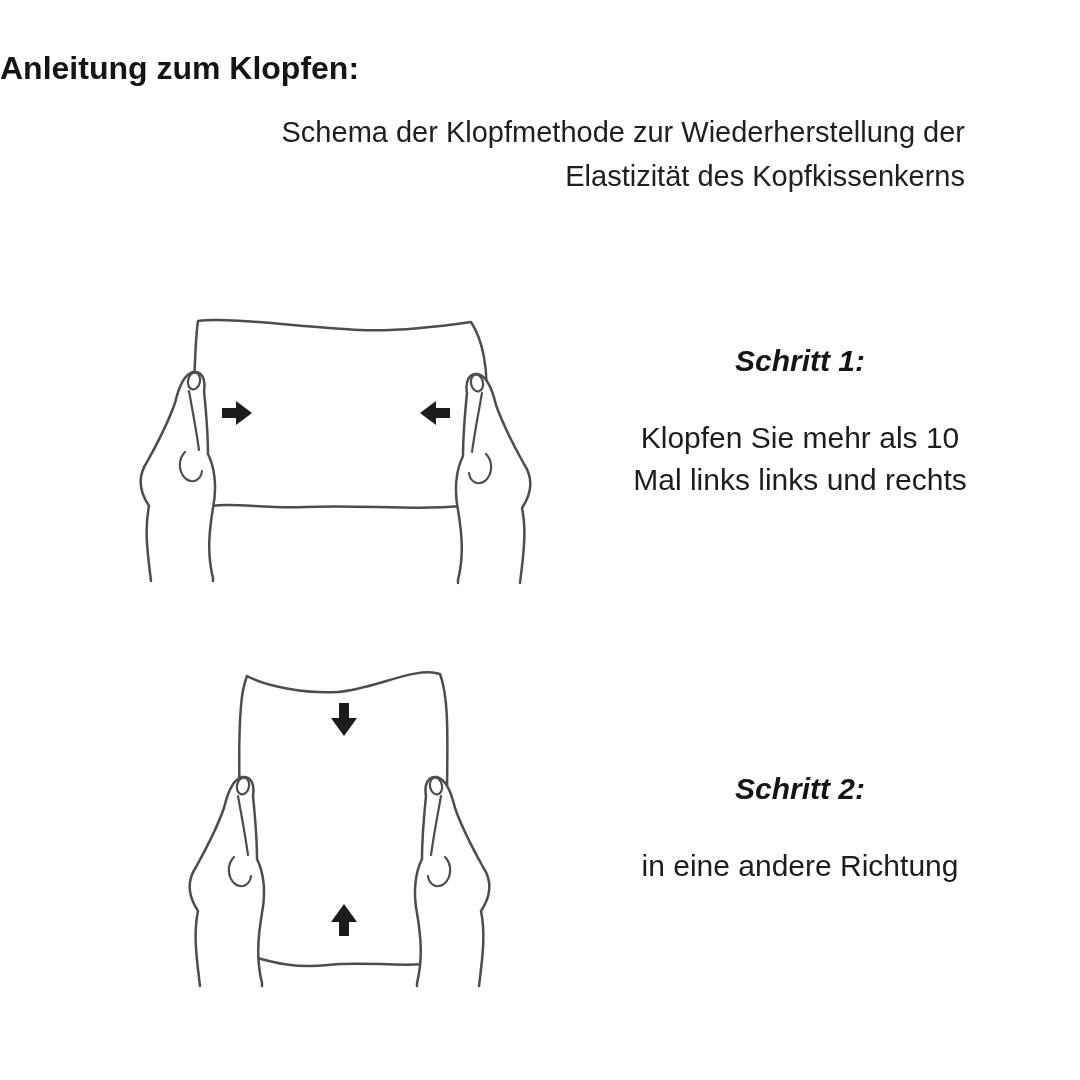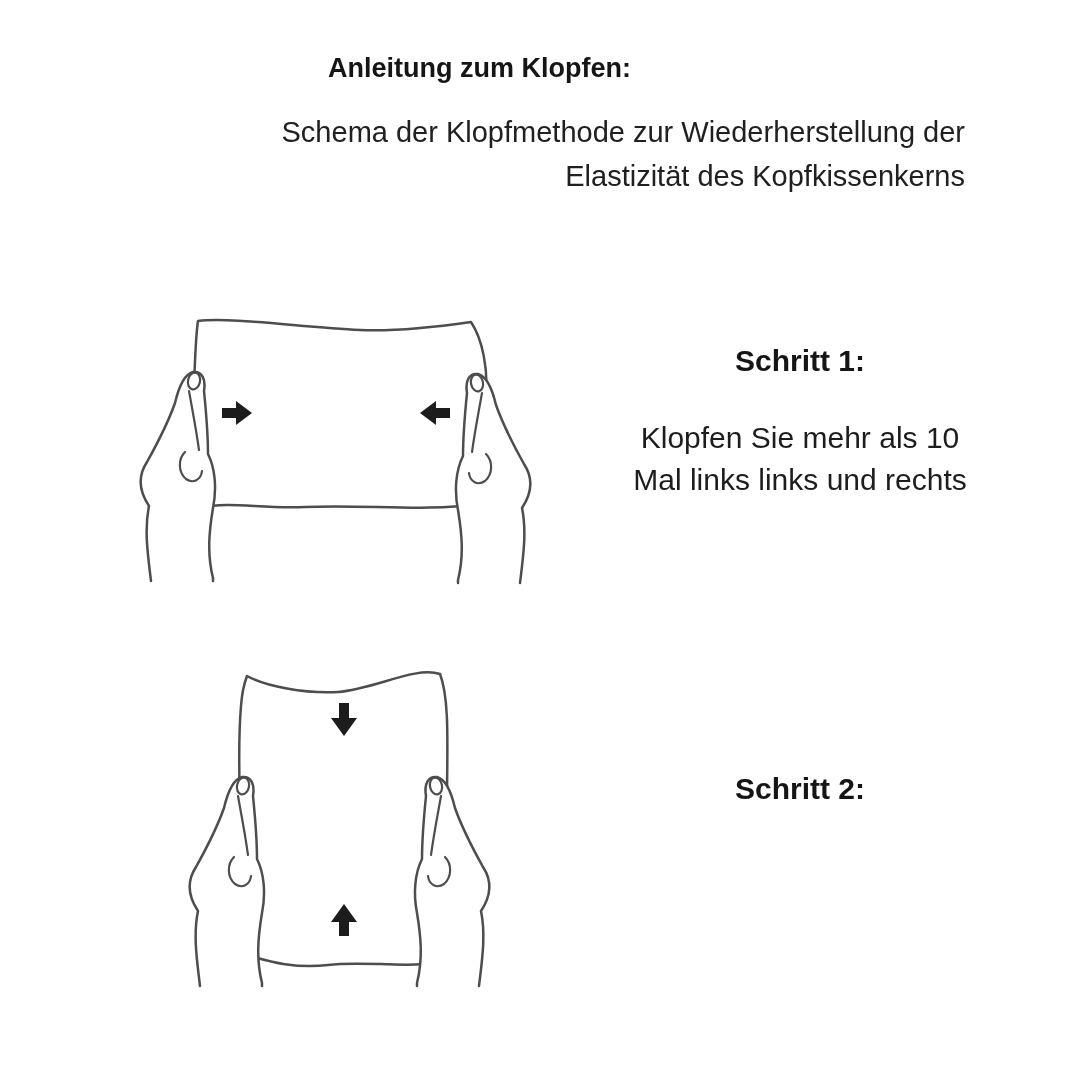--- a/index.html
+++ b/index.html
@@ -8,35 +8,35 @@
     background: #ffffff;
     position: relative;
     overflow: hidden;
     font-family: "Liberation Sans", sans-serif;
     color: #1d1d1d;
   }
   .abs { position: absolute; }
 
   .page-title {
     top: 50px; left: 0; width: 959px;
-    text-align: center;
-    font-size: 27px; font-weight: 700; line-height: 36px;
+    font-size: 32px; font-weight: 700; line-height: 36px;
     color: #151515;
   }
   .subtitle {
     top: 110px; left: 115px; width: 850px;
     text-align: right;
     font-size: 29px; font-weight: 400; line-height: 44px;
     color: #202020;
   }
 
   .step { text-align: center; }
   .step .heading {
     font-size: 30px; font-weight: 700; line-height: 36px;
     color: #151515;
+    font-style: italic;
   }
   .step .body {
     margin-top: 38px;
     font-size: 30px; line-height: 42px;
     white-space: nowrap;
     color: #1d1d1d;
   }
   .step1 { top: 343px; left: 590px; width: 420px; }
   .step2 { top: 771px; left: 590px; width: 420px; }
 
@@ -110,14 +110,15 @@
   <path class="arrow" d="M169 63 L179 63 L179 78 L187 78 L174 96 L161 78 L169 78 Z"></path>
   <path class="arrow" d="M169 296 L179 296 L179 282 L187 282 L174 264 L161 282 L169 282 Z"></path>
 
   <use href="#hand2" transform="translate(4,131)"></use>
   <use href="#hand2" transform="translate(335,131) scale(-1,1)"></use>
 </svg>
 
 <div class="abs step step2">
   <div class="heading">Schritt 2:</div>
   <div class="body">
+    <div>in eine andere Richtung</div>
   </div>
 </div>
 
 </body></html>

